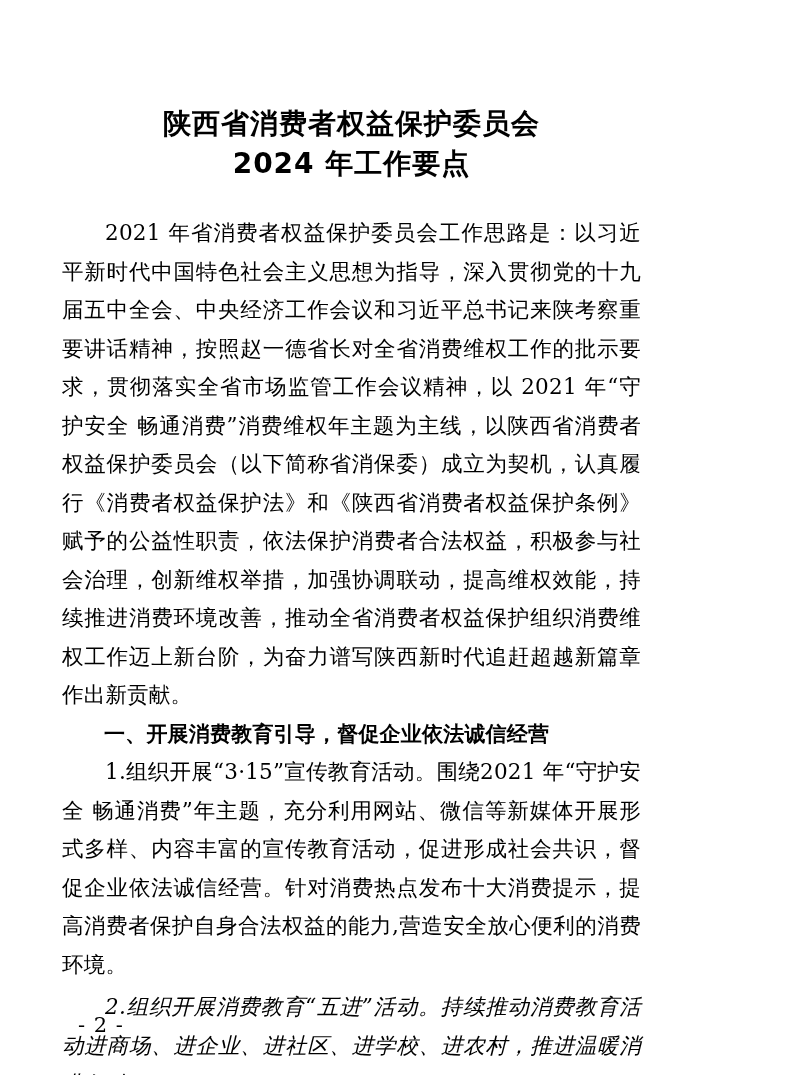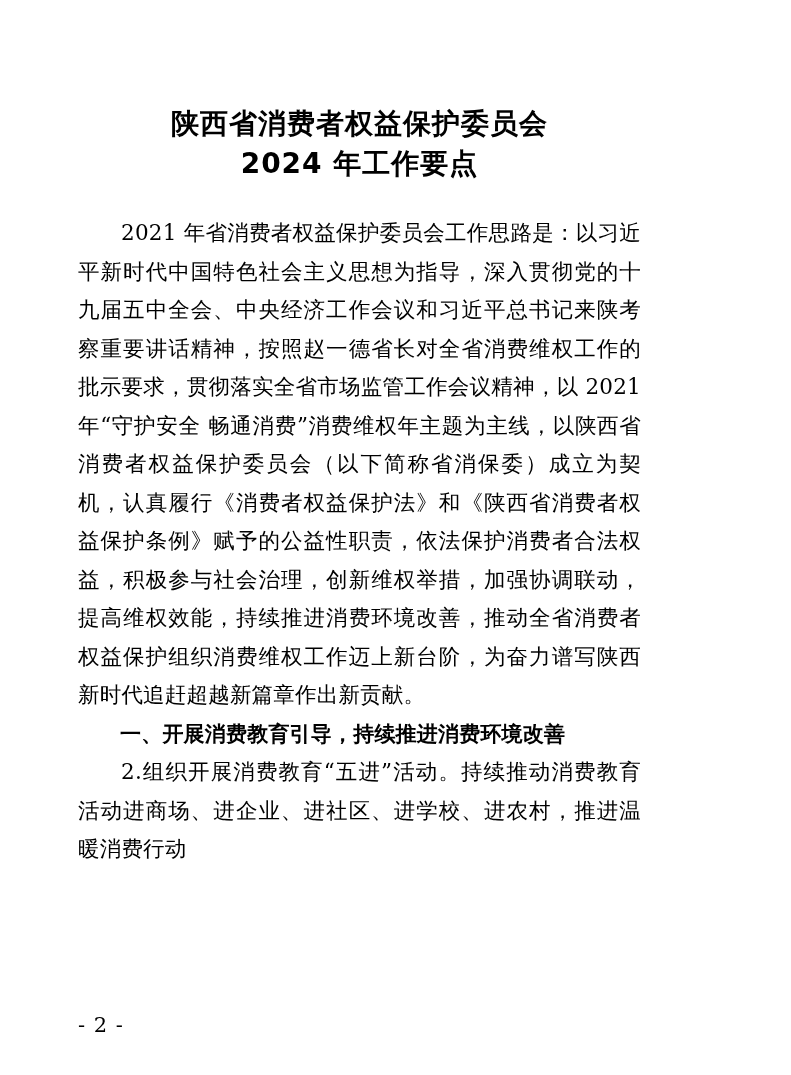--- a/index.html
+++ b/index.html
@@ -13,21 +13,21 @@
     position: relative;
     font-family: "DejaVu Serif", "Liberation Serif", serif;
     color: #000000;
     overflow: hidden;
   }
   .page {
     position: relative;
     width: 719px;
     height: 1075px;
     box-sizing: border-box;
-    padding: 104px 78px 0 78px;
+    padding: 104px 78px 0 62px;
   }
   .doc-title {
     text-align: center;
     font-family: "DejaVu Sans", "Liberation Sans", sans-serif;
     font-weight: bold;
     font-size: 28px;
     line-height: 40px;
     letter-spacing: 1px;
     margin: 0 0 30px 0;
   }
@@ -72,19 +72,20 @@
 
 <div class="page">
 
   <h1 class="doc-title">
     <span class="line">陕西省消费者权益保护委员会</span>
     <span class="line">2024 年工作要点</span>
   </h1>
 
   <div class="body-text">
     <p class="para">2021 年省消费者权益保护委员会工作思路是：以习近平新时代中国特色社会主义思想为指导，深入贯彻党的十九届五中全会、中央经济工作会议和习近平总书记来陕考察重要讲话精神，按照赵一德省长对全省消费维权工作的批示要求，贯彻落实全省市场监管工作会议精神，以 2021 年“守护安全 畅通消费”消费维权年主题为主线，以陕西省消费者权益保护委员会（以下简称省消保委）成立为契机，认真履行《消费者权益保护法》和《陕西省消费者权益保护条例》赋予的公益性职责，依法保护消费者合法权益，积极参与社会治理，创新维权举措，加强协调联动，提高维权效能，持续推进消费环境改善，推动全省消费者权益保护组织消费维权工作迈上新台阶，为奋力谱写陕西新时代追赶超越新篇章作出新贡献。</p>
-    <p class="heading-para">一、开展消费教育引导，持续推进消费环境改善</p>
+    <p class="heading-para">一、开展消费教育引导，督促企业依法诚信经营</p>
+    <p class="para">1.组织开展“3·15”宣传教育活动。围绕2021 年“守护安全 畅通消费”年主题，充分利用网站、微信等新媒体开展形式多样、内容丰富的宣传教育活动，促进形成社会共识，督促企业依法诚信经营。针对消费热点发布十大消费提示，提高消费者保护自身合法权益的能力,营造安全放心便利的消费环境。</p>
     <p class="para">2.组织开展消费教育“五进”活动。持续推动消费教育活动进商场、进企业、进社区、进学校、进农村，推进温暖消费行动</p>
   </div>
 
   <div class="page-number">- 2 -</div>
 
 </div>
 
 </body></html>

